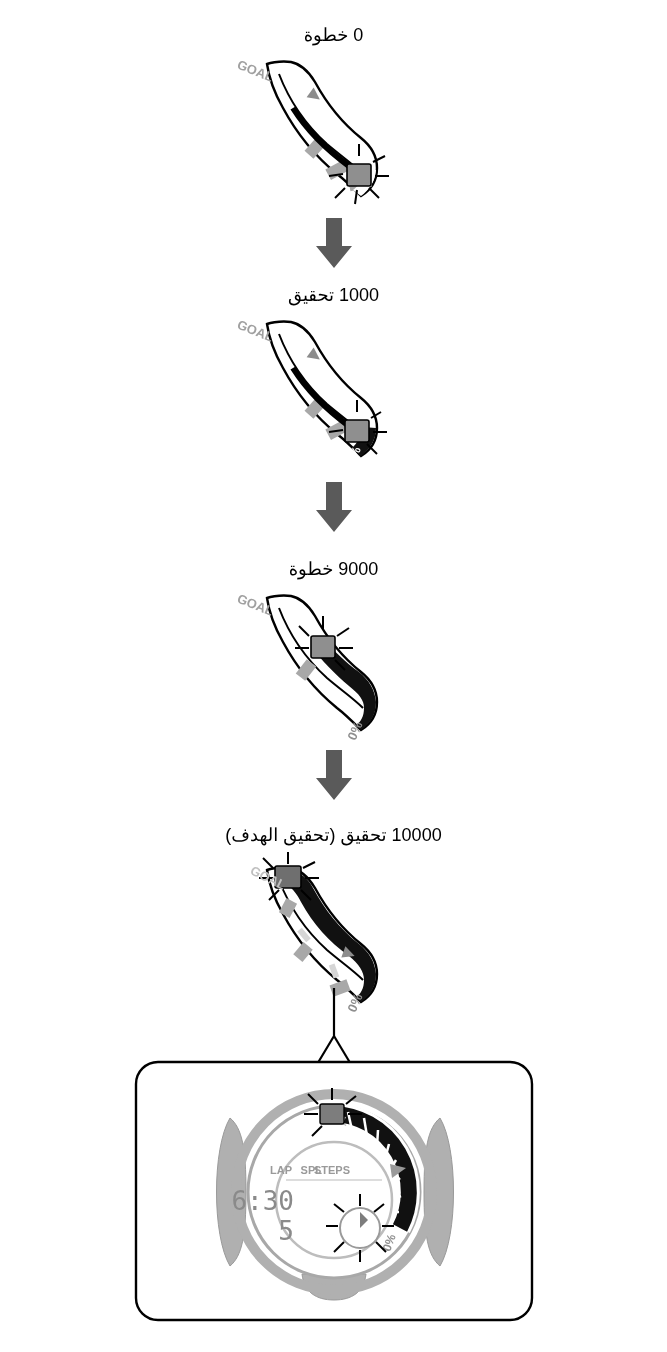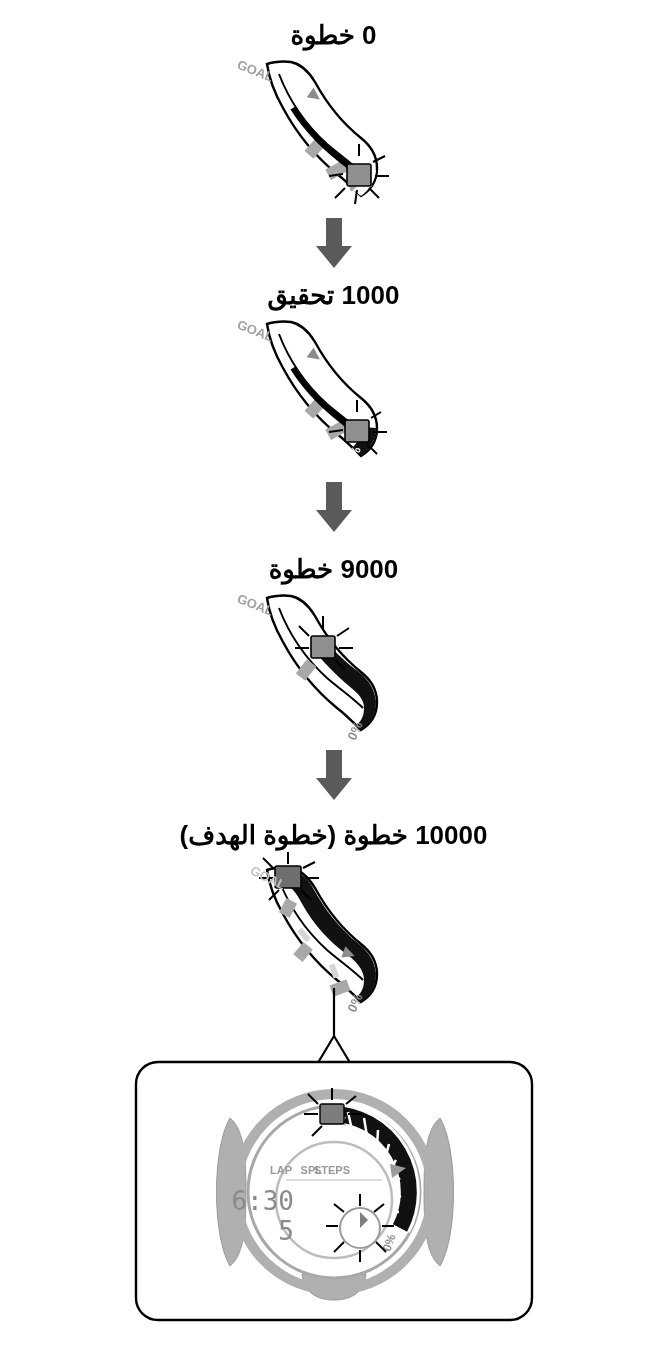--- a/index.html
+++ b/index.html
@@ -20,27 +20,26 @@
     width: 667px;
     height: 1352px;
   }
   .step-block {
     position: absolute;
     left: 0;
     width: 667px;
     text-align: center;
   }
   .step-label {
-    font-size: 26px;
+    font-size: 18px;
     line-height: 34px;
     letter-spacing: 0.5px;
     direction: rtl;
     unicode-bidi: embed;
     white-space: nowrap;
-    font-weight: bold;
   }
   .gauge-wrap {
     position: relative;
     width: 667px;
     height: 180px;
   }
   .gauge {
     position: absolute;
     left: 50%;
     top: 0;
@@ -206,21 +205,21 @@
     </div>
   </div>
 
   <div class="arrow" style="top:750px;">
     <svg width="40" height="52" viewBox="0 0 40 52">
       <polygon points="12,0 28,0 28,28 38,28 20,50 2,28 12,28" fill="#5a5a5a"></polygon>
     </svg>
   </div>
 
   <div class="step-block" style="top:818px;">
-    <div class="step-label">10000 خطوة (خطوة الهدف)</div>
+    <div class="step-label">10000 تحقيق (تحقيق الهدف)</div>
     <div class="gauge-wrap">
       <div class="gauge" style="top:10px;">
         <svg width="190" height="160" viewBox="0 0 190 160">
           <path d="M28 8 C 28 8, 40 4, 52 6 C 62 8, 70 16, 76 26
                    C 88 48, 102 66, 122 82
                    C 132 90, 138 100, 138 112 C 138 124, 132 134, 122 140
                    C 114 132, 106 124, 98 118
                    C 76 100, 58 78, 44 52 C 36 38, 30 22, 28 8 Z" fill="#ffffff" stroke="#000000" stroke-width="2.4"></path>
           <path d="M40 18 C 50 44, 66 68, 88 88 C 102 100, 114 108, 124 118" fill="none" stroke="#000000" stroke-width="2"></path>
 

